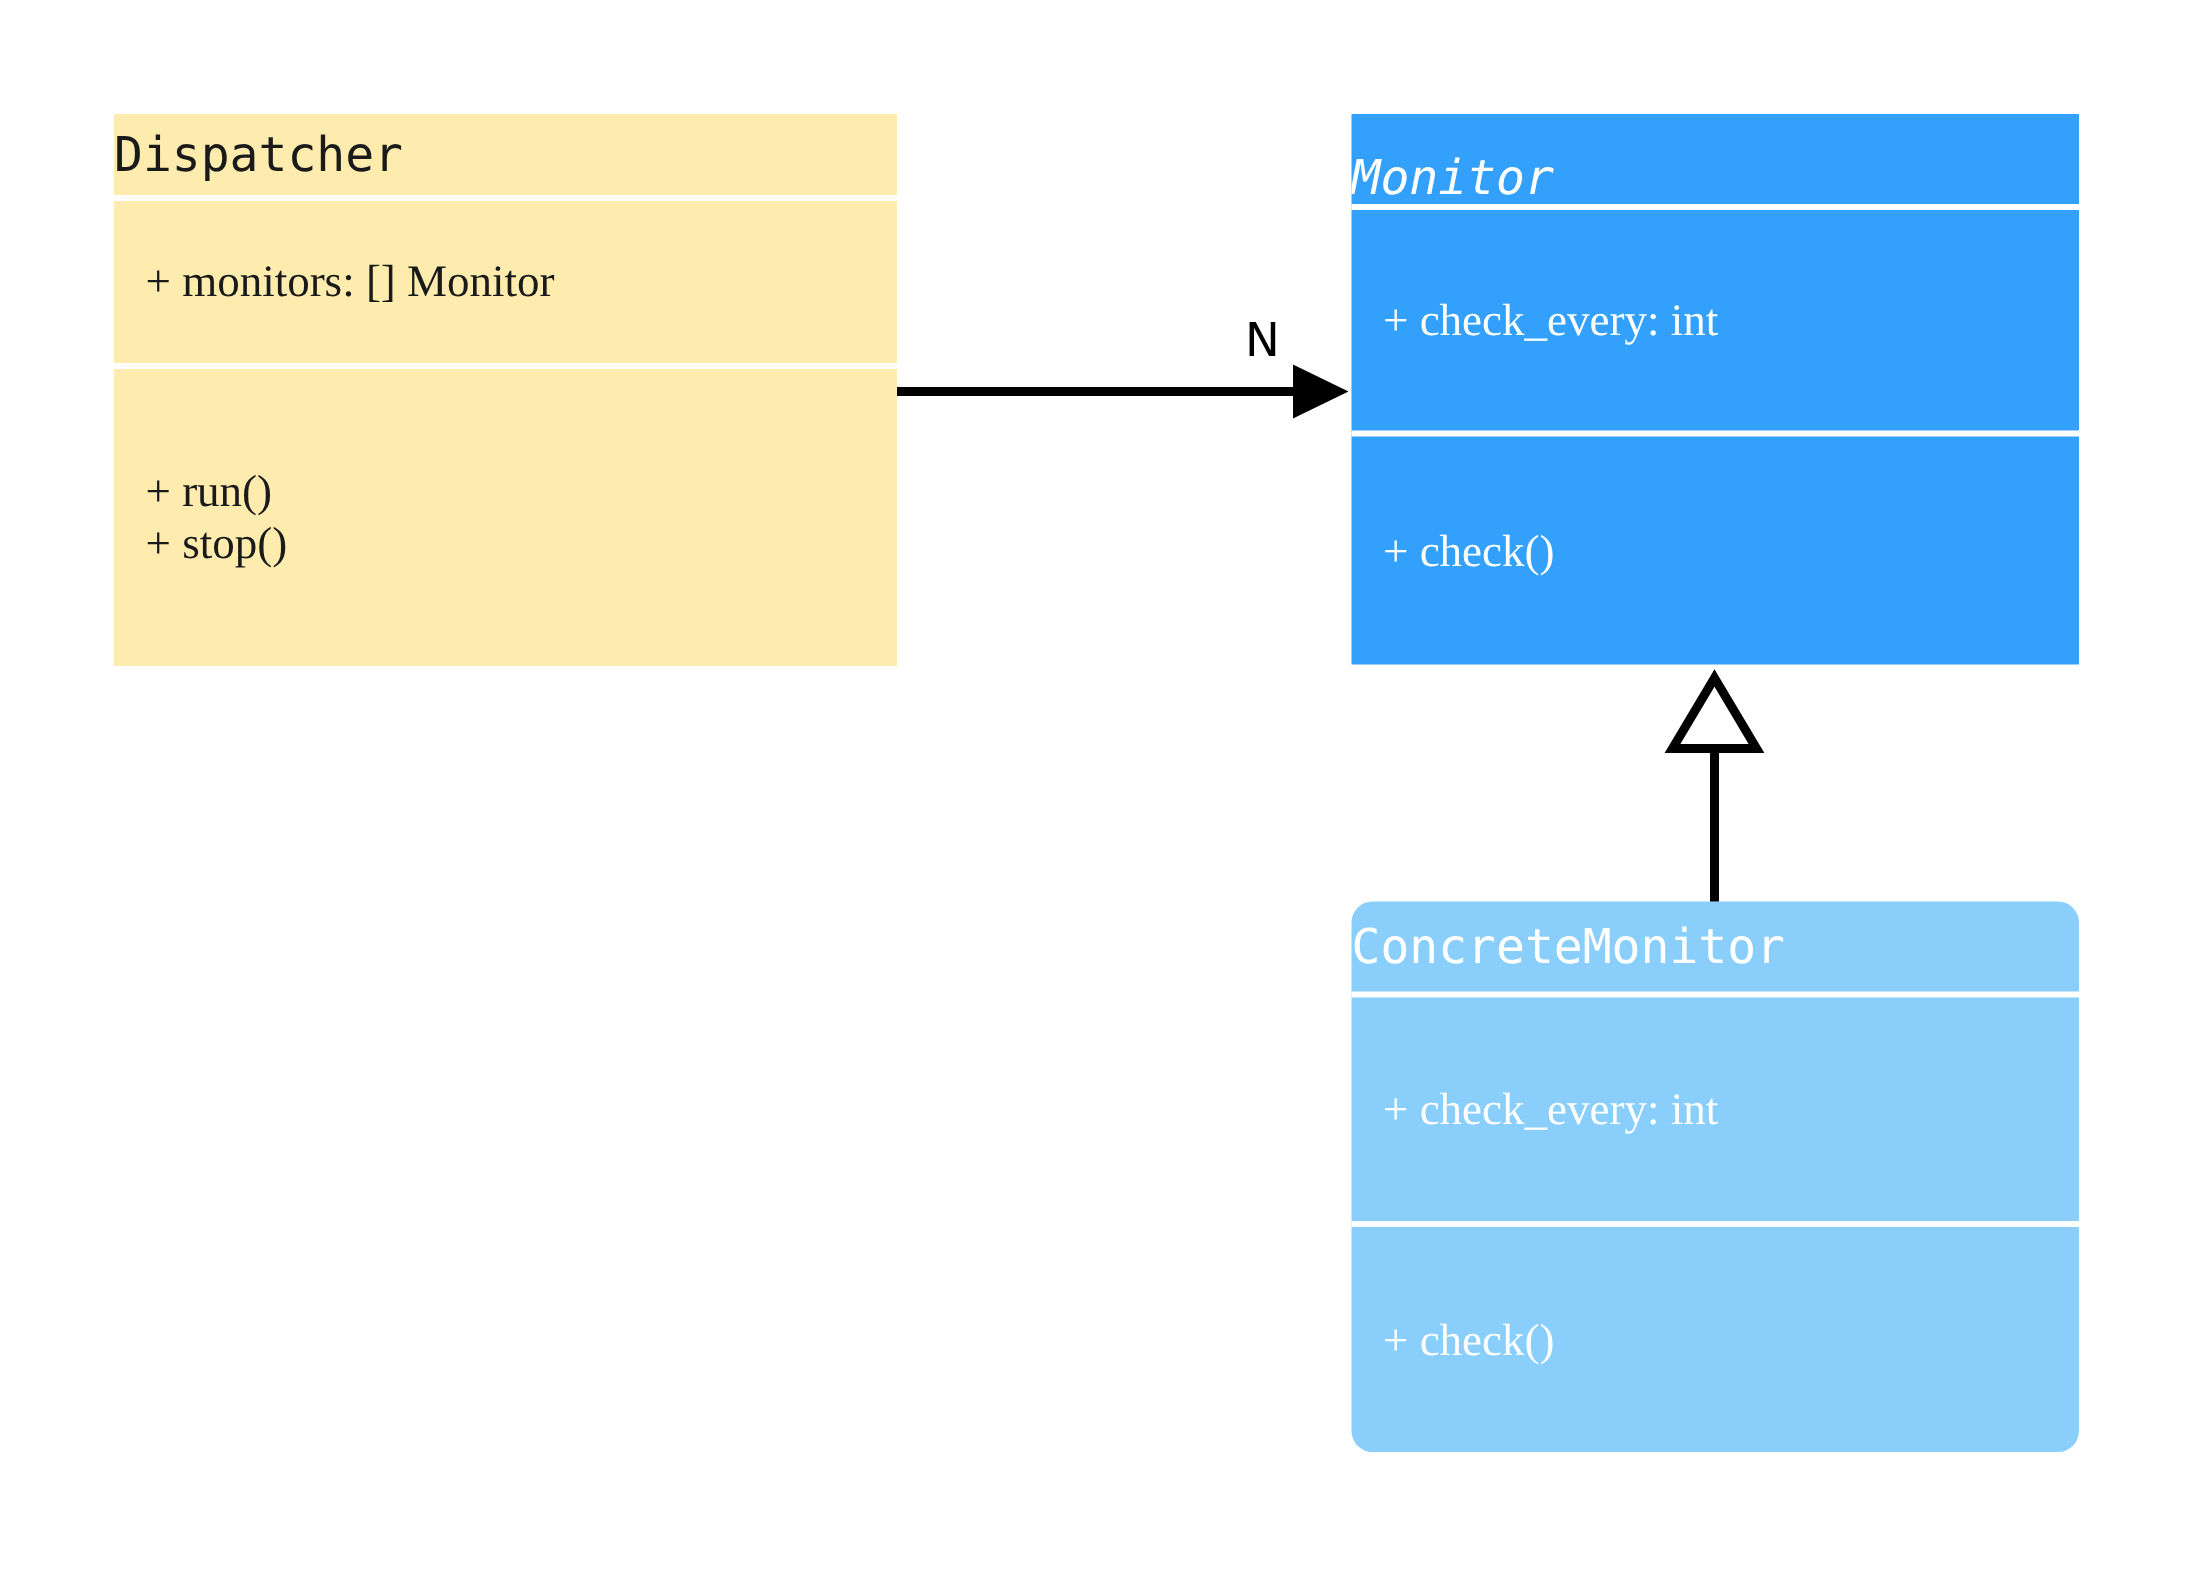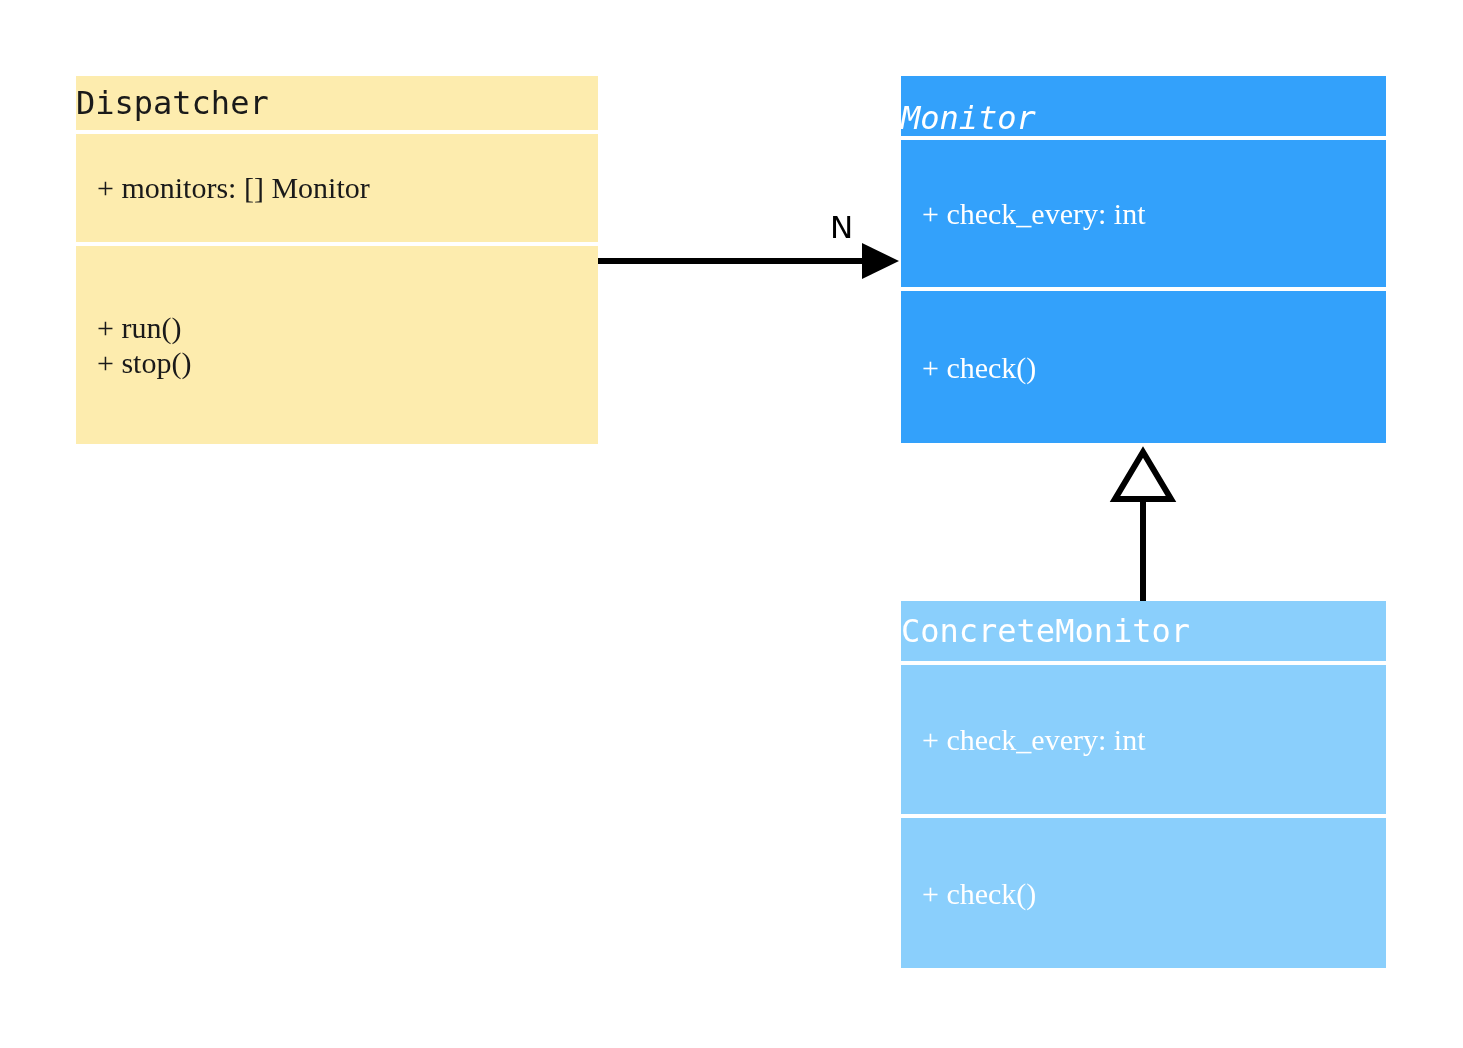--- a/index.html
+++ b/index.html
@@ -64,21 +64,21 @@
   #dispatcher-class { background: #fdecae; }
   #dispatcher-class .class-title { color: #1a1a1a; }
   #dispatcher-class .member { color: #1a1a1a; }
 
   
   #monitor-class { background: #33a1fb; }
   #monitor-class .class-title { color: #ffffff; font-style: italic; margin-top: 24px; }
   #monitor-class .member { color: #ffffff; }
 
   
-  #concrete-monitor-class { background: #8acffc; }
+  #concrete-monitor-class { background: #8acffc; border-radius: 14px; }
   #concrete-monitor-class .class-title { color: #ffffff; }
   #concrete-monitor-class .member { color: #ffffff; }
 
   
   .edge-svg {
     position: absolute;
     left: 0;
     top: 0;
     width: 1463px;
     height: 1048px;

